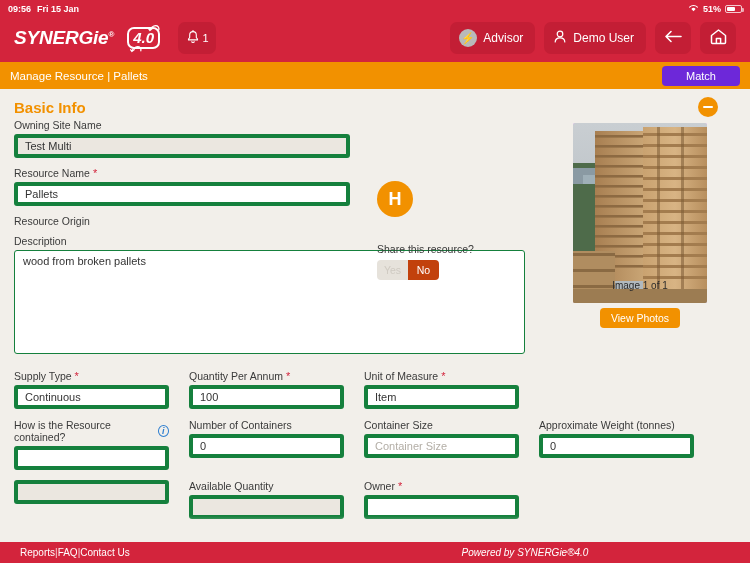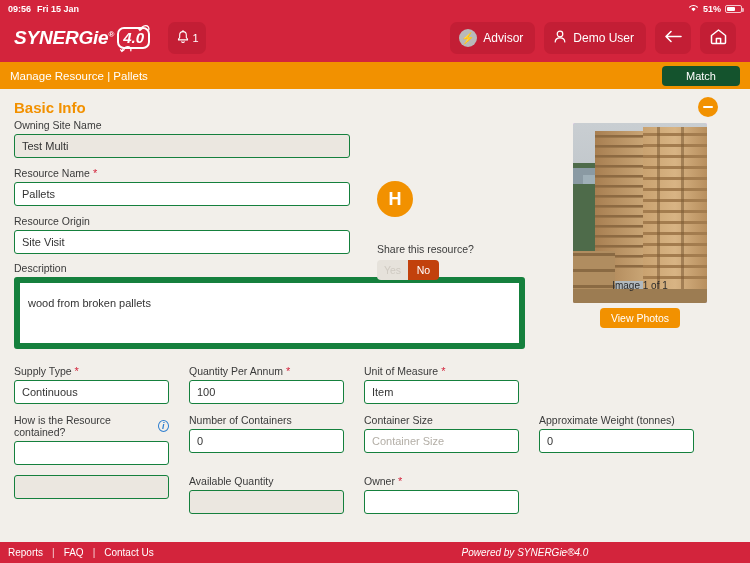--- a/index.html
+++ b/index.html
@@ -34,21 +34,21 @@
     width: 52%; background: #fff; border-radius: 1px;
   }
 
   
   .appbar {
     height: 48px; background: #d3243c;
     display: flex; align-items: center; justify-content: space-between;
     padding: 0 14px;
   }
   .appbar-left { display: flex; align-items: center; gap: 18px; }
-  .logo { display: flex; align-items: center; gap: 2px; }
+  .logo { display: flex; align-items: center; gap: 12px; }
   .logo-text {
     color: #fff; font-style: italic; font-weight: bold;
     font-size: 19px; letter-spacing: -.2px;
   }
   .logo-reg { font-size: 8px; vertical-align: super; font-style: normal; }
   .logo-40 {
     position: relative; color: #fff; font-weight: bold; font-style: italic;
     font-size: 15px; border: 2px solid #fff; border-radius: 7px;
     padding: 0px 4px 1px 4px; margin-left: 1px;
   }
@@ -83,21 +83,21 @@
   }
 
   
   .crumbbar {
     height: 27px; background: #f29100;
     display: flex; align-items: center; justify-content: space-between;
     padding: 0 10px;
   }
   .crumb-text { color: #fff; font-size: 11.5px; }
   .match-btn {
-    background: #14532d; color: #fff; border: none; border-radius: 4px;
+    background: #6d28d9; color: #fff; border: none; border-radius: 4px;
     font-size: 11px; padding: 4px 24px; cursor: pointer; font-family: inherit;
   }
 
   
   .section-head {
     display: flex; align-items: center; justify-content: space-between;
     padding: 8px 14px 2px 14px;
   }
   .section-title { color: #f29100; font-size: 15px; font-weight: bold; }
   .collapse-btn {
@@ -110,33 +110,33 @@
   }
 
   
   .content { position: relative; padding: 0 14px; }
   .lbl {
     font-size: 10.5px; color: #3a3a3a; margin-bottom: 3px;
     display: flex; align-items: center; gap: 3px;
   }
   .req { color: #d3243c; font-size: 11px; line-height: 1; }
   .fld {
-    width: 100%; height: 24px; background: #fff; border: 1px solid #15803d;
+    width: 100%; height: 24px; background: #fff; border: 4px solid #15803d;
     border-radius: 3px; font-size: 11px; color: #333;
     padding: 0 7px; font-family: inherit; outline: none;
   }
   .fld.readonly { background: #ebe7e0; }
   .fld::placeholder { color: #b3aea6; }
 
   .col-left { width: 336px; }
   .grp { margin-bottom: 9px; }
 
   .desc-box {
-    width: 511px; height: 72px; background: #fff; border: 6px solid #15803d;
-    border-radius: 3px; padding: 14px 8px; font-size: 11px; color: #333;
+    width: 511px; height: 104px; background: #fff; border: 1px solid #15803d;
+    border-radius: 3px; padding: 4px 8px; font-size: 11px; color: #333;
     font-family: inherit; resize: none; outline: none;
   }
 
   
   .share-block { position: absolute; left: 377px; top: 62px; width: 170px; }
   .h-badge {
     width: 36px; height: 36px; border-radius: 50%; background: #f29100;
     color: #fff; font-weight: bold; font-size: 18px;
     display: flex; align-items: center; justify-content: center;
   }
@@ -187,21 +187,21 @@
     background: linear-gradient(to bottom, rgba(242,239,234,0) 0%, rgba(242,239,234,.96) 75%);
     pointer-events: none;
   }
 
   
   .footer {
     position: absolute; left: 0; bottom: 0; width: 750px; height: 21px;
     background: #d3243c; color: #fff; font-size: 10px;
     display: flex; align-items: center;
   }
-  .footer-left { display: flex; align-items: center; gap: 9px; padding-left: 8px; width: 300px; }
+  .footer-left { display: flex; align-items: center; padding-left: 20px; width: 300px; }
   .footer-left a { color: #fff; text-decoration: none; cursor: pointer; }
   .sep { opacity: .8; }
   .footer-mid { flex: 1; text-align: center; font-style: italic; }
   .footer-right { padding-right: 6px; text-align: right; }
 </style>
 </head>
 <body>
 
 <div class="app">
 
@@ -304,21 +304,20 @@
           <span>Resource Name</span>
             <span class="req">*</span>
         </div>
         <input class="fld" value="Pallets" style="">
       </div>
 
       <div class="grp">
         <div class="lbl">
           <span>Resource Origin</span>
         </div>
-        <input class="fld" value="Site Visit" style="">
       </div>
     </div>
 
     <div style="margin-top:-1px;">
       <div class="lbl">
         <span>Description</span>
       </div>
       <textarea class="desc-box" style="">wood from broken pallets</textarea>
     </div>
 

